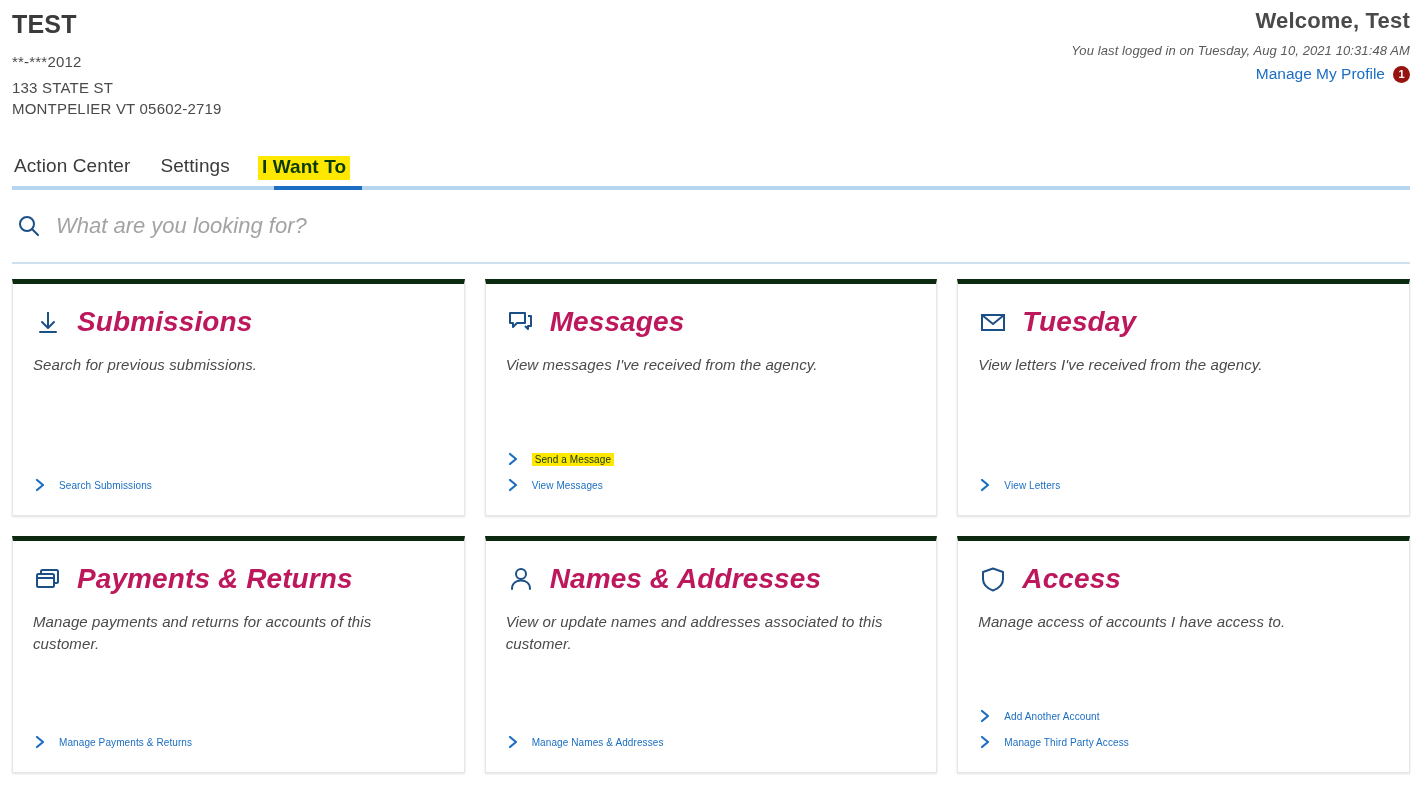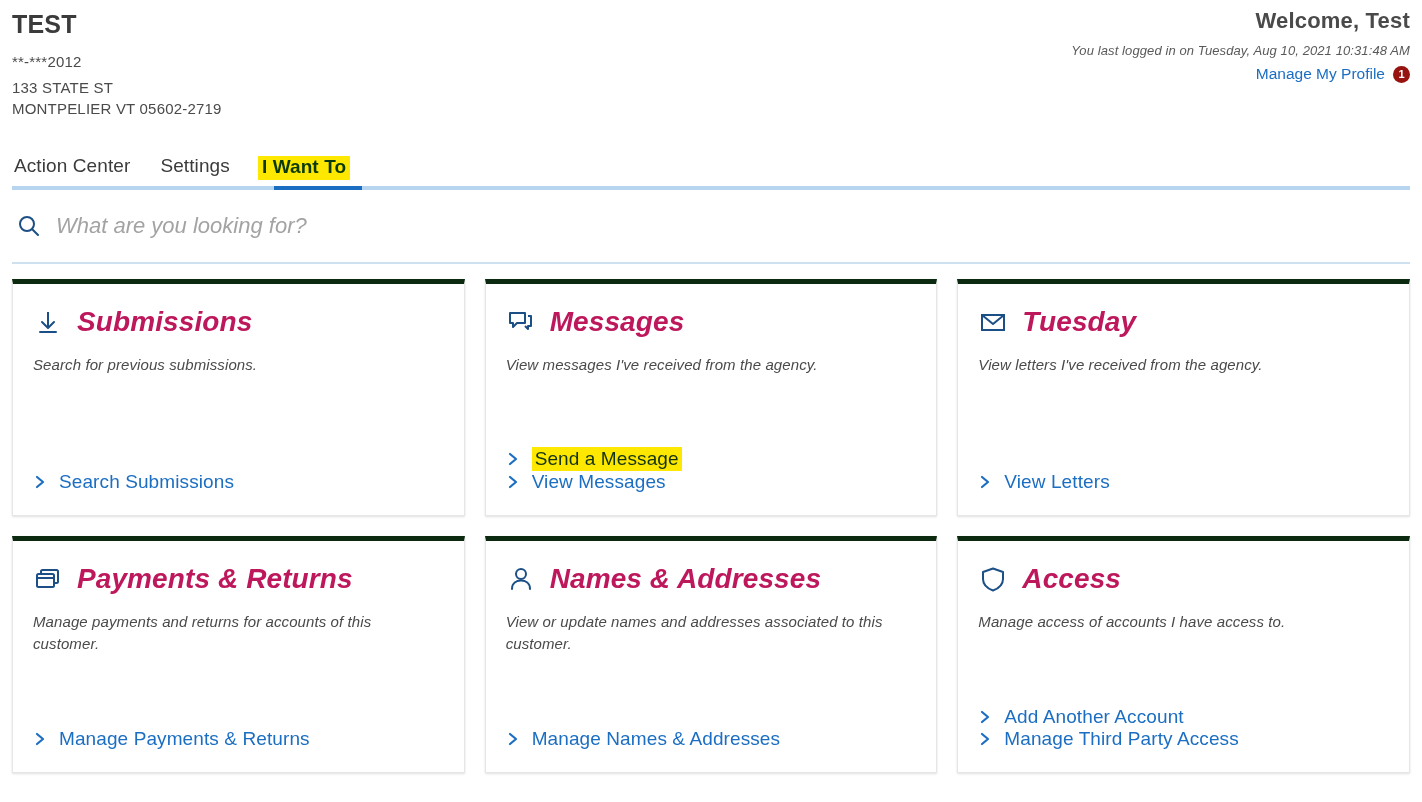--- a/index.html
+++ b/index.html
@@ -74,25 +74,25 @@
     box-shadow: 0 1px 2px rgba(0,0,0,.12);
     height: 237px;
     padding: 22px 20px 14px 20px;
     position: relative;
   }
   .card-head { display: flex; align-items: center; gap: 14px; }
   .card-icon { width: 30px; height: 30px; flex: 0 0 30px; display: flex; align-items: center; justify-content: center; }
   .card-title { font-size: 28px; font-weight: 600; color: #be185d; letter-spacing: .1px; font-style: italic; }
   .card-desc { margin-top: 16px; font-size: 15px; line-height: 22px; color: #4a4a4a; max-width: 400px; letter-spacing: .1px; font-style: italic; }
   .card-links { position: absolute; left: 20px; bottom: 22px; right: 20px; }
-  .card-link-row { display: flex; align-items: center; gap: 12px; }
+  .card-link-row { display: flex; align-items: center; gap: 12px; margin-top: 10px; }
   .card-link-row:first-child { margin-top: 0; }
   .chev { flex: 0 0 auto; display: flex; align-items: center; color: #1b6ec2; }
   .card-link {
-    font-size: 19px; color: #1b6ec2; text-decoration: none; cursor: pointer; letter-spacing: .1px; text-align: right;
+    font-size: 10px; color: #1b6ec2; text-decoration: none; cursor: pointer; letter-spacing: .1px; text-align: right;
   }
   .card-link.highlighted { background: #ffe800; color: #123312; padding: 1px 3px; }
 </style>
 </head>
 <body>
 
 <div class="page">
 
   <div class="header">
     <div class="acct-title">TEST</div>

